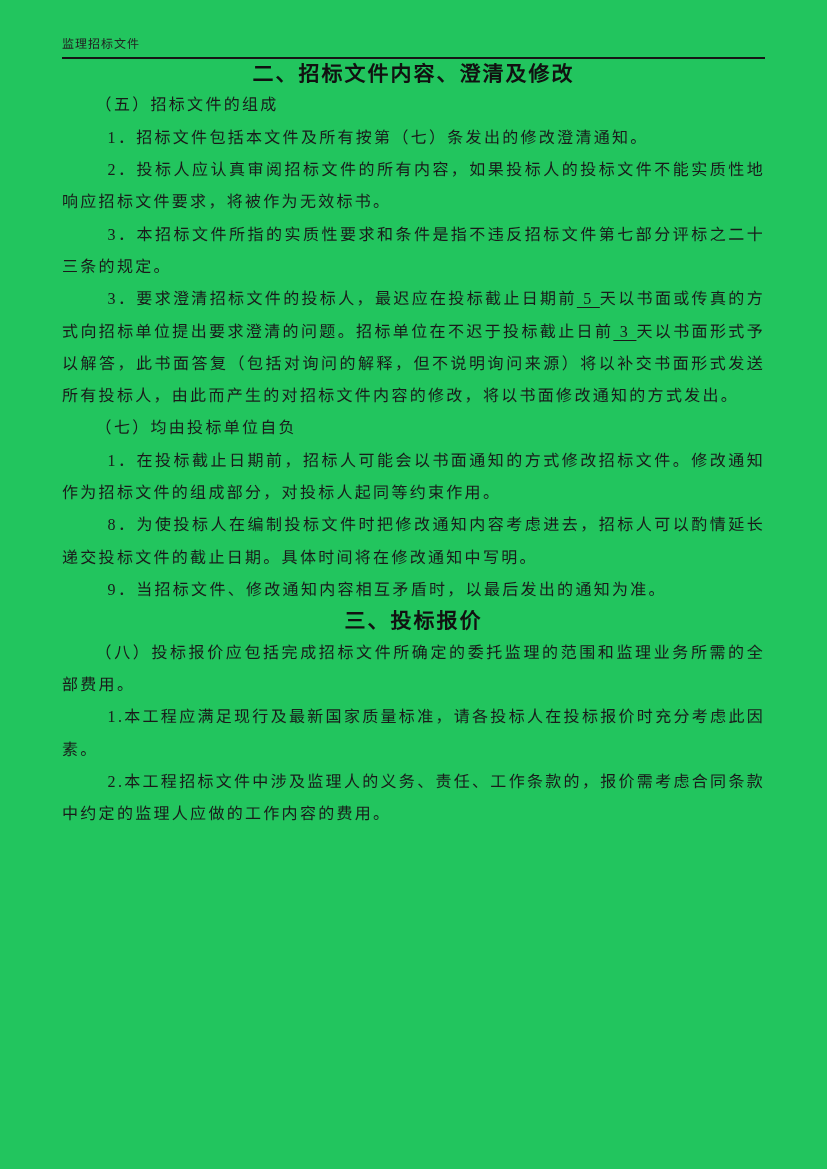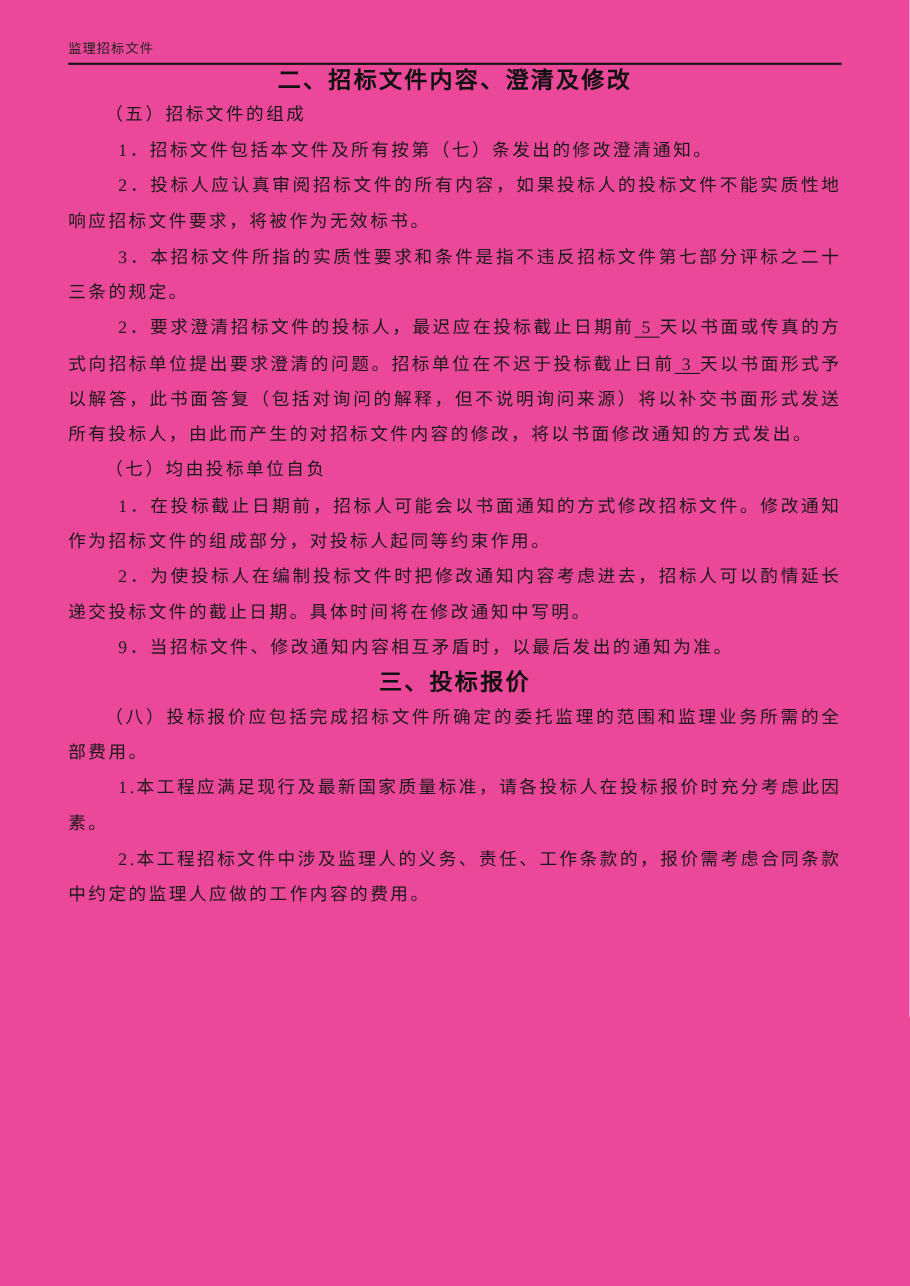--- a/index.html
+++ b/index.html
@@ -2,21 +2,21 @@
 <html lang="zh-CN"><head>
 <meta charset="utf-8">
 <style>
   html, body { margin: 0; padding: 0; background: #ffffff; }
   .page {
     position: relative;
     width: 827px;
     height: 1169px;
     box-sizing: border-box;
     padding: 34px 62px 16px 62px;
-    background: #ec4899;
+    background: #22c55e;
     overflow: hidden;
     color: #1a1a1a;
   }
   .header {
     font-family: "Liberation Serif", "DejaVu Serif", serif;
     font-size: 12px;
     letter-spacing: 1px;
     color: #222;
     padding-bottom: 5px;
     border-bottom: 2px solid #161616;
@@ -60,23 +60,23 @@
 <div class="page">
   <div class="header">
     <span>监理招标文件</span>
   </div>
   <div class="content" id="doc-content">
       <h2 class="sec t-first">二、招标文件内容、澄清及修改</h2>
       <p class="ind-a"><span>（五）招标文件的组成</span></p>
       <p class="ind-b"><span>1．招标文件包括本文件及所有按第（七）条发出的修改澄清通知。</span></p>
       <p class="ind-b"><span>2．投标人应认真审阅招标文件的所有内容，如果投标人的投标文件不能实质性地响应招标文件要求，将被作为无效标书。</span></p>
       <p class="ind-b"><span>3．本招标文件所指的实质性要求和条件是指不违反招标文件第七部分评标之二十三条的规定。</span></p>
-      <p class="ind-b"><span>2．要求澄清招标文件的投标人，最迟应在投标截止日期前</span><span class="u"> 5 </span><span>天以书面或传真的方式向招标单位提出要求澄清的问题。招标单位在不迟于投标截止日前</span><span class="u"> 3 </span><span>天以书面形式予以解答，此书面答复（包括对询问的解释，但不说明询问来源）将以补交书面形式发送所有投标人，由此而产生的对招标文件内容的修改，将以书面修改通知的方式发出。</span></p>
+      <p class="ind-b"><span>3．要求澄清招标文件的投标人，最迟应在投标截止日期前</span><span class="u"> 5 </span><span>天以书面或传真的方式向招标单位提出要求澄清的问题。招标单位在不迟于投标截止日前</span><span class="u"> 3 </span><span>天以书面形式予以解答，此书面答复（包括对询问的解释，但不说明询问来源）将以补交书面形式发送所有投标人，由此而产生的对招标文件内容的修改，将以书面修改通知的方式发出。</span></p>
       <p class="ind-a"><span>（七）均由投标单位自负</span></p>
       <p class="ind-b sp-lg"><span>1．在投标截止日期前，招标人可能会以书面通知的方式修改招标文件。修改通知作为招标文件的组成部分，对投标人起同等约束作用。</span></p>
-      <p class="ind-b"><span>2．为使投标人在编制投标文件时把修改通知内容考虑进去，招标人可以酌情延长递交投标文件的截止日期。具体时间将在修改通知中写明。</span></p>
+      <p class="ind-b"><span>8．为使投标人在编制投标文件时把修改通知内容考虑进去，招标人可以酌情延长递交投标文件的截止日期。具体时间将在修改通知中写明。</span></p>
       <p class="ind-b"><span>9．当招标文件、修改通知内容相互矛盾时，以最后发出的通知为准。</span></p>
       <h2 class="sec t-second">三、投标报价</h2>
       <p class="ind-a"><span>（八）投标报价应包括完成招标文件所确定的委托监理的范围和监理业务所需的全部费用。</span></p>
       <p class="ind-b sp-md"><span>1.本工程应满足现行及最新国家质量标准，请各投标人在投标报价时充分考虑此因素。</span></p>
       <p class="ind-b sp-sm"><span>2.本工程招标文件中涉及监理人的义务、责任、工作条款的，报价需考虑合同条款中约定的监理人应做的工作内容的费用。</span></p>
     </div>
 </div>
 
 </body></html>

